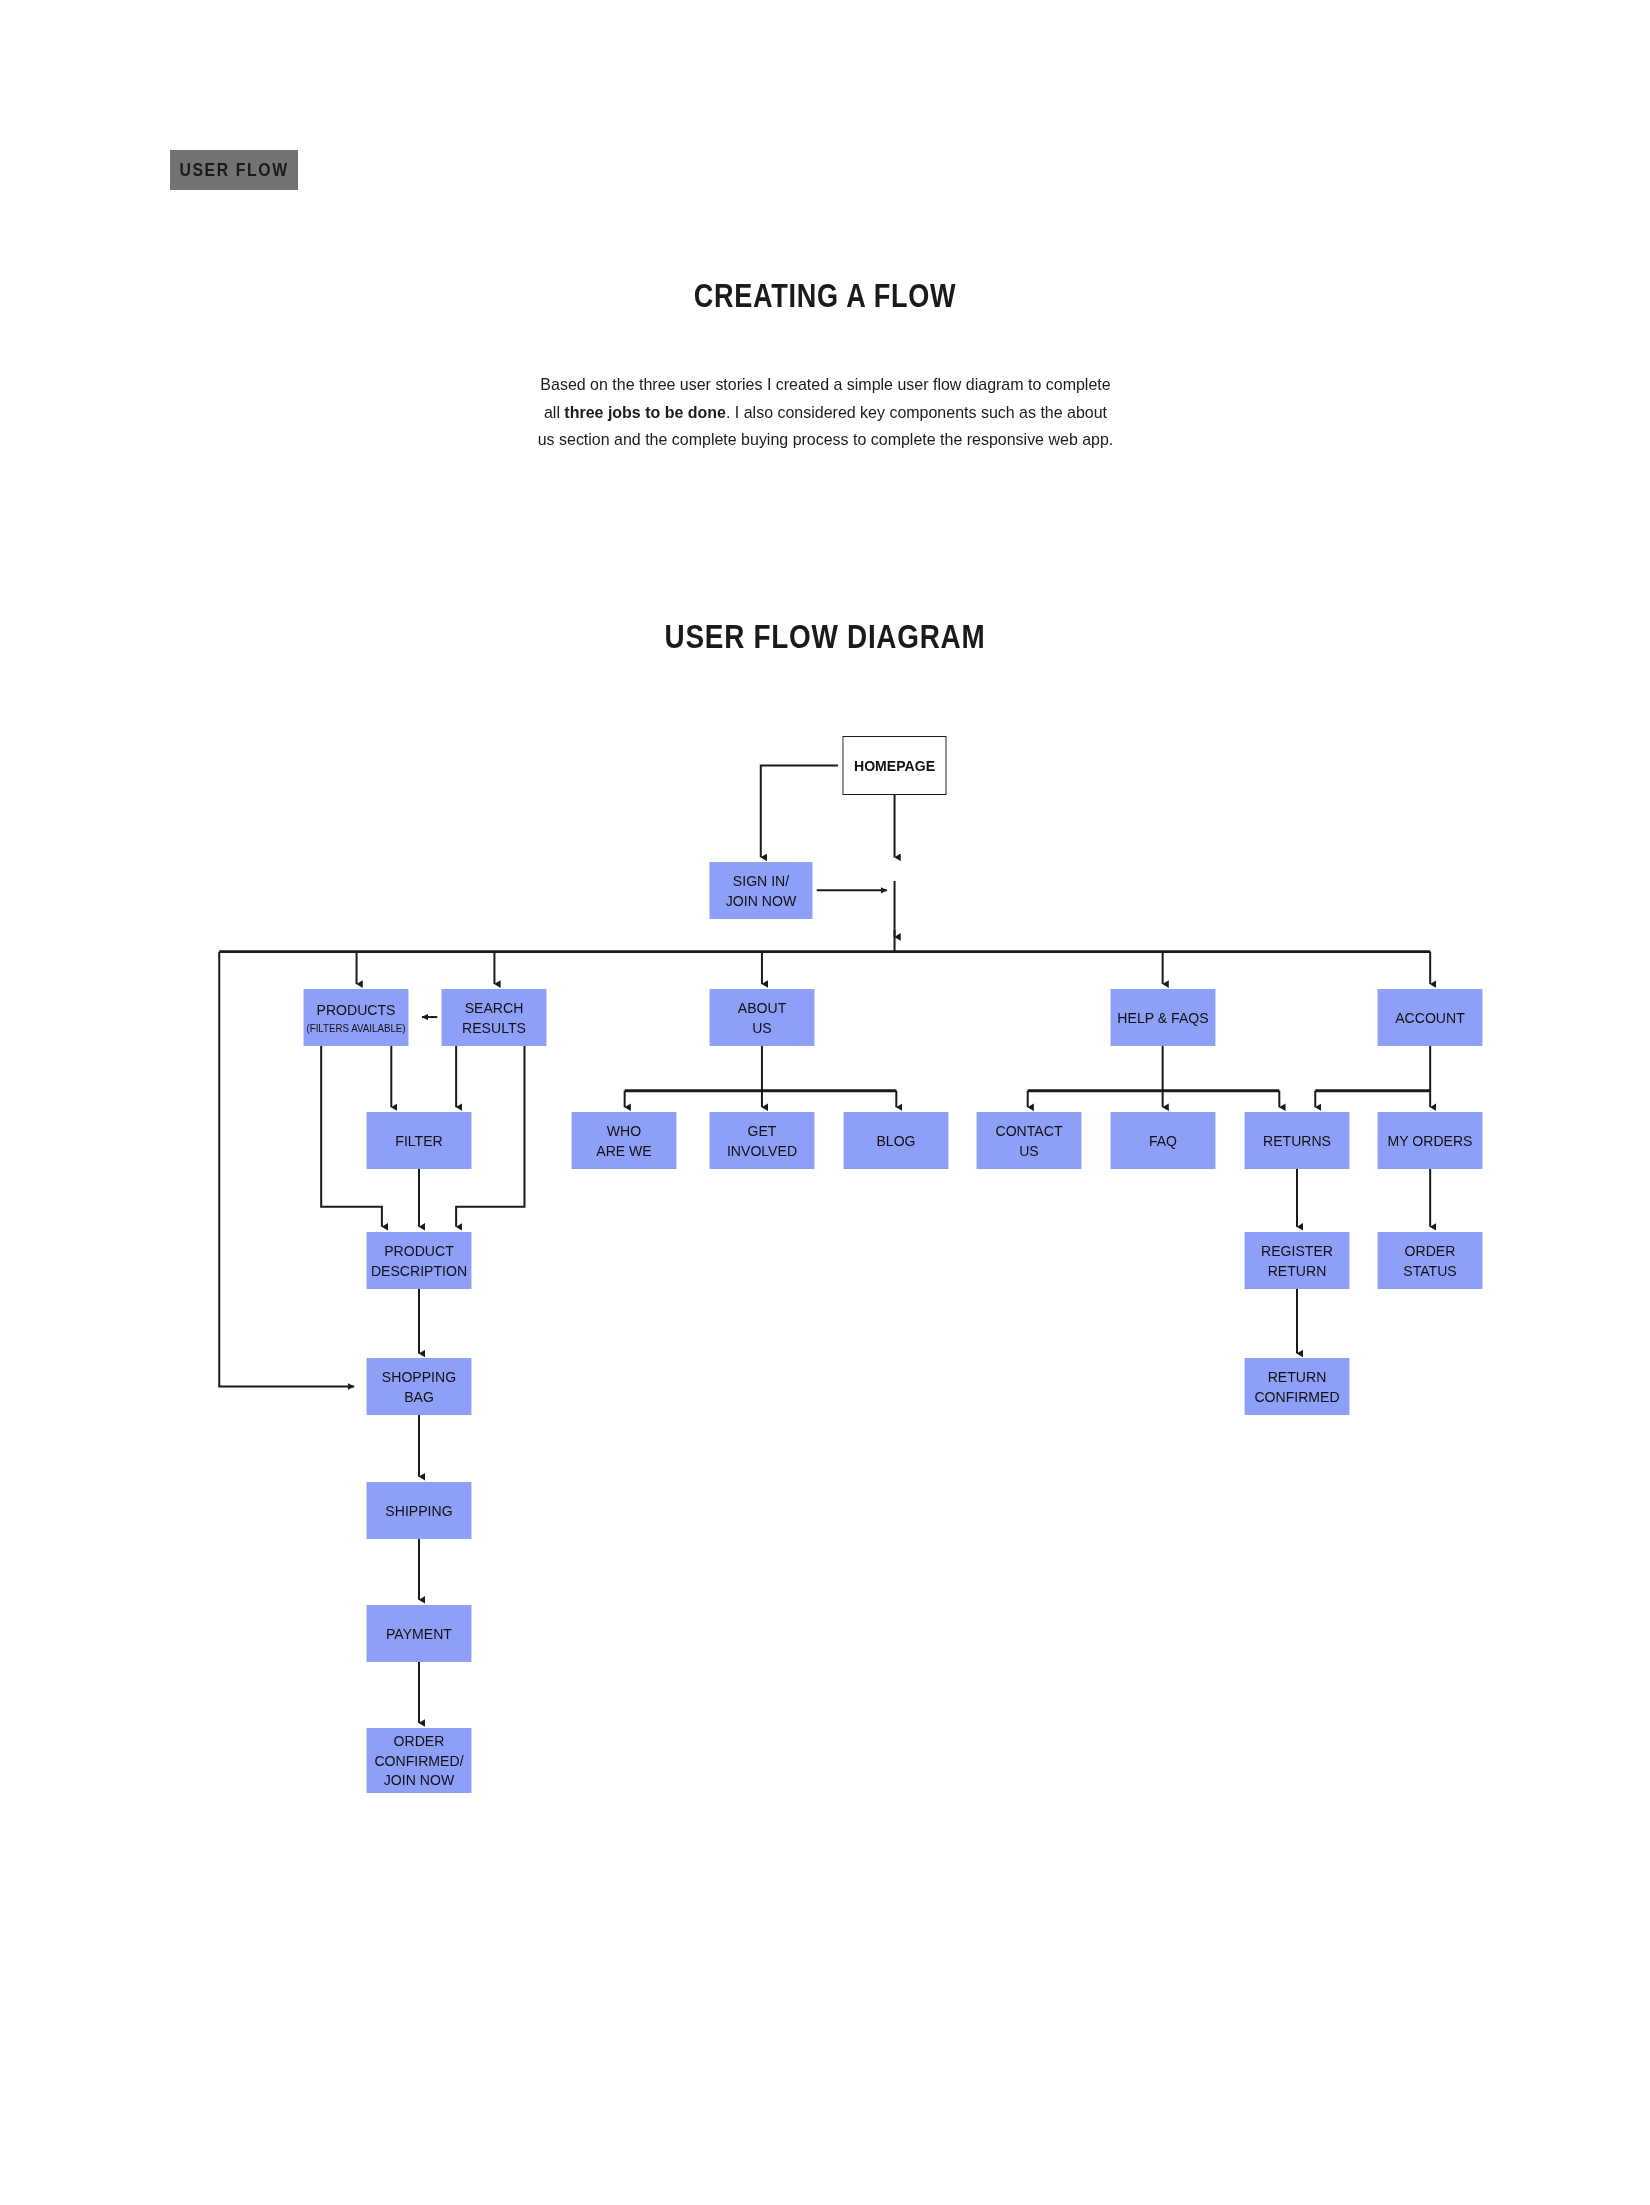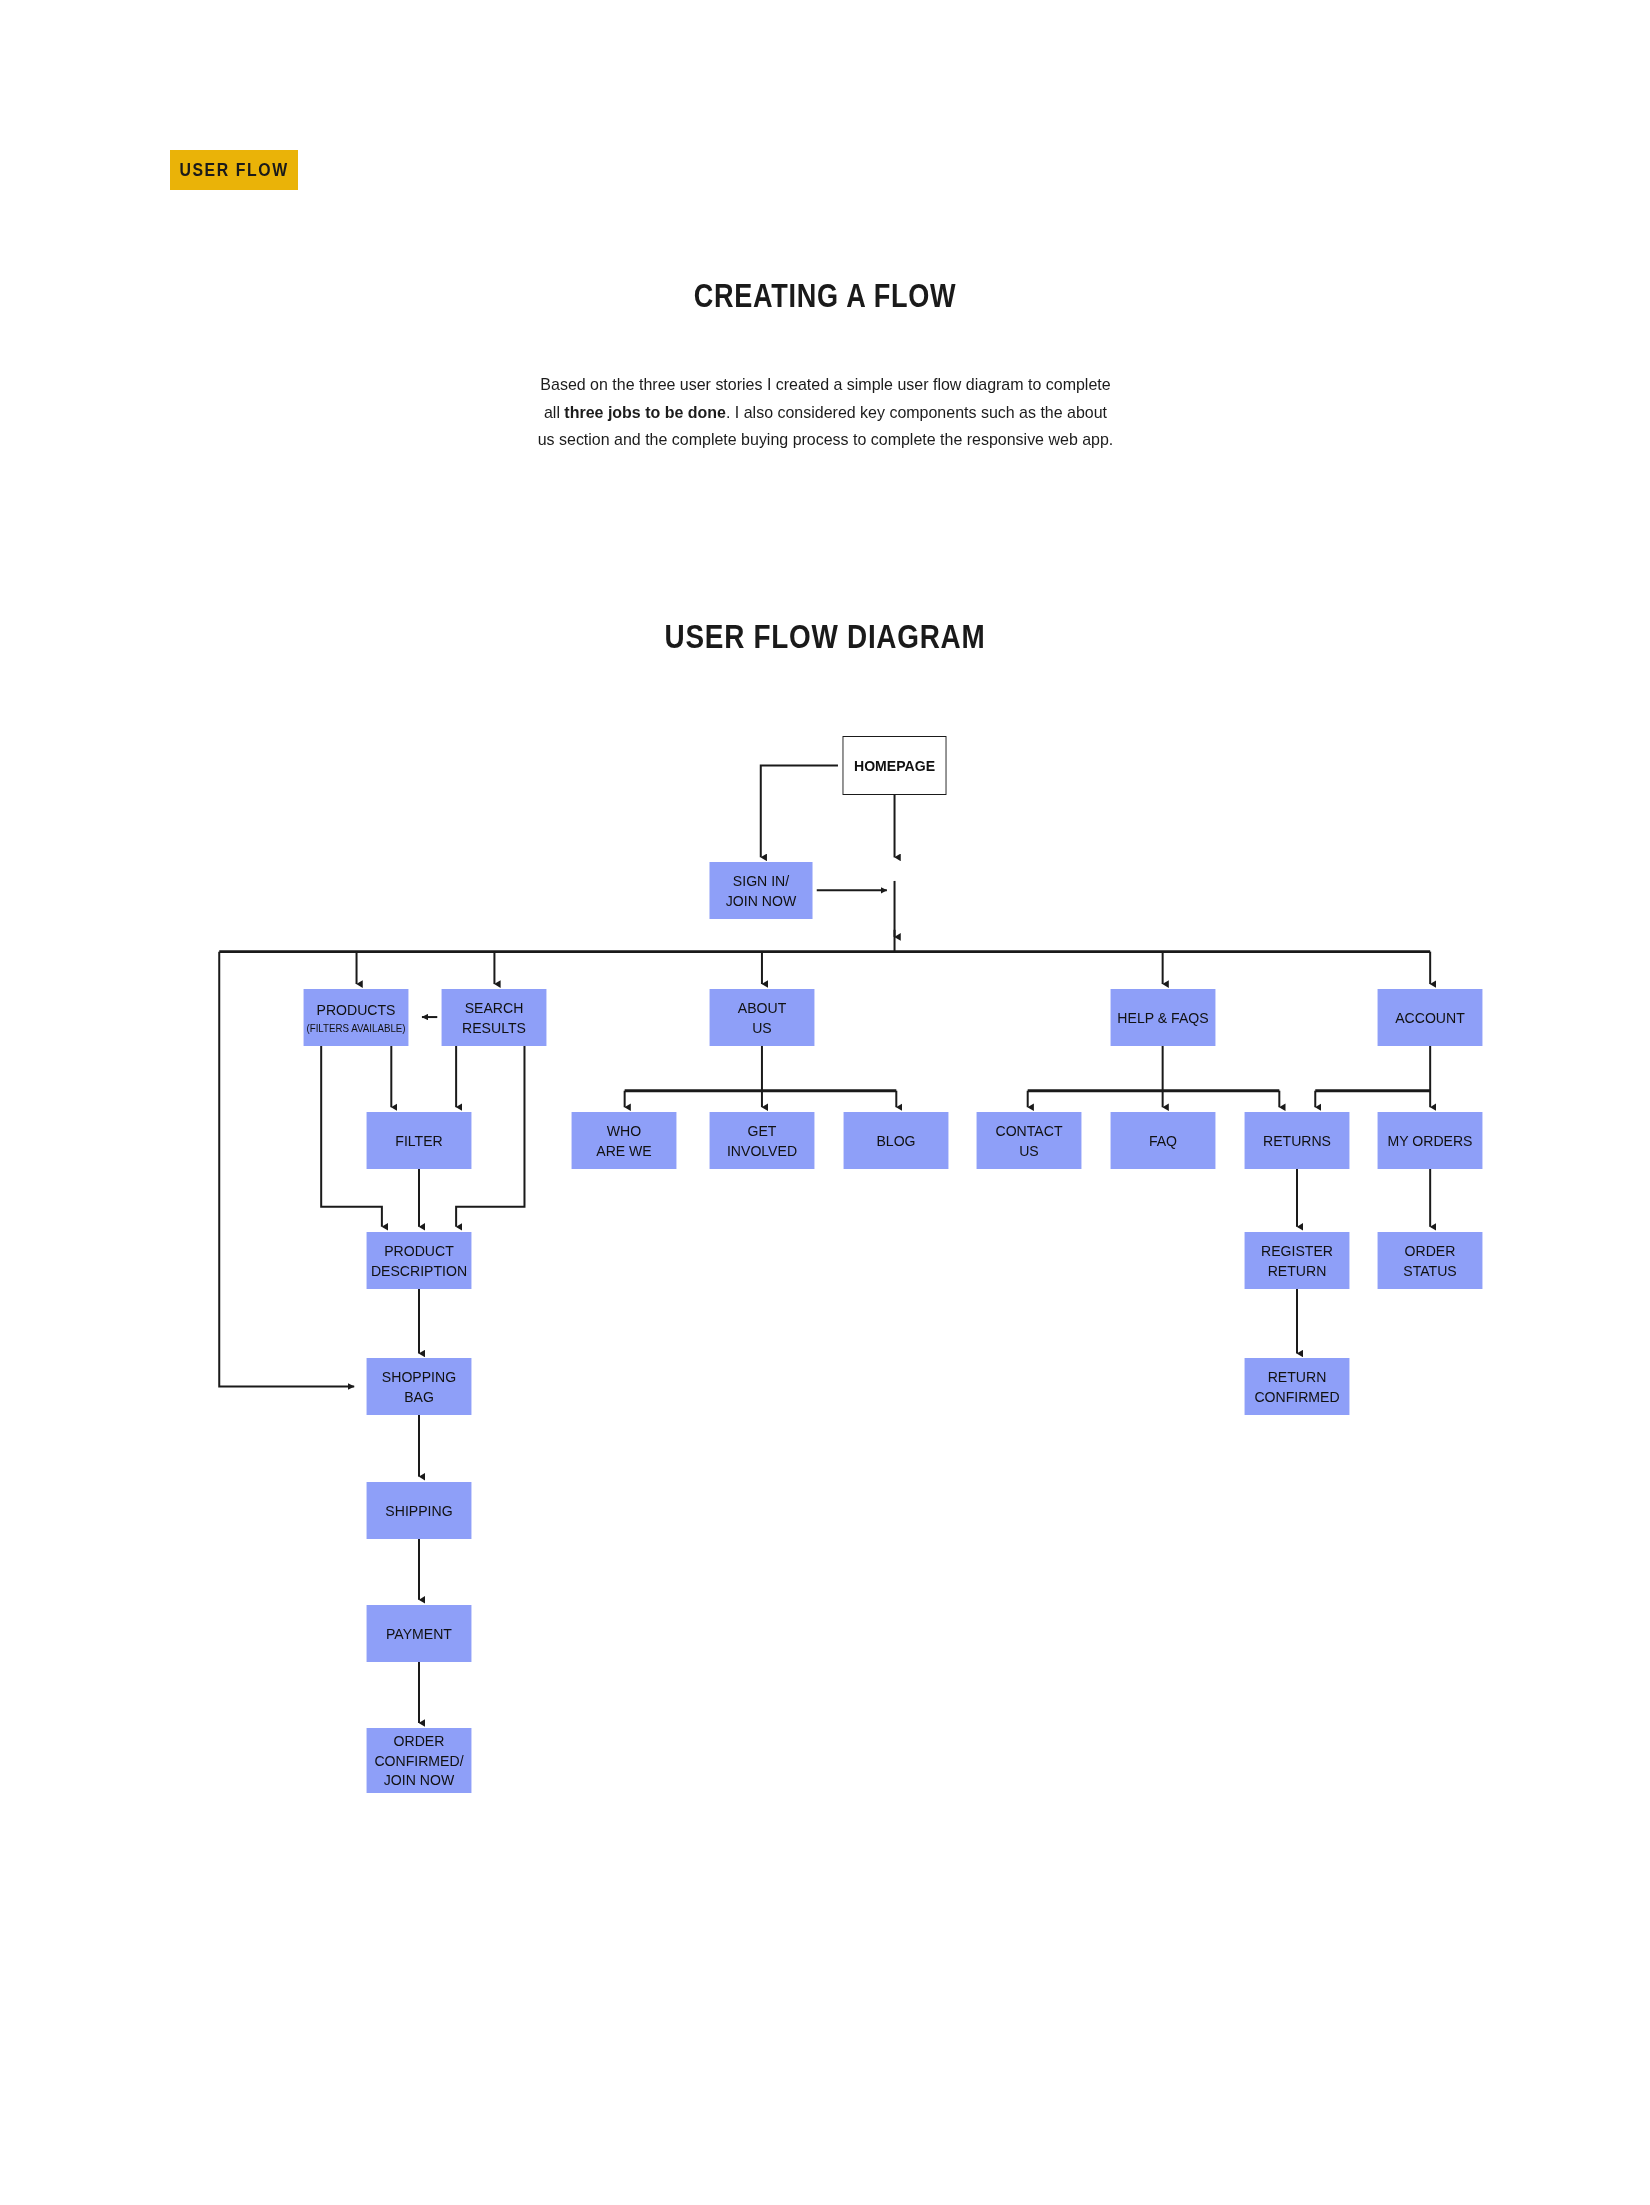--- a/index.html
+++ b/index.html
@@ -15,21 +15,21 @@
     overflow: hidden;
   }
 
   
   #user-flow-badge {
     position: absolute;
     left: 170px;
     top: 150px;
     width: 128px;
     height: 40px;
-    background: #eab308;
+    background: #737373;
     display: flex;
     align-items: center;
     justify-content: center;
   }
   #user-flow-badge .badge-text {
     font-family: "Liberation Sans Narrow", "Liberation Sans", sans-serif;
     font-weight: 700;
     font-size: 18px;
     letter-spacing: 1.8px;
     color: #1a1a1a;

